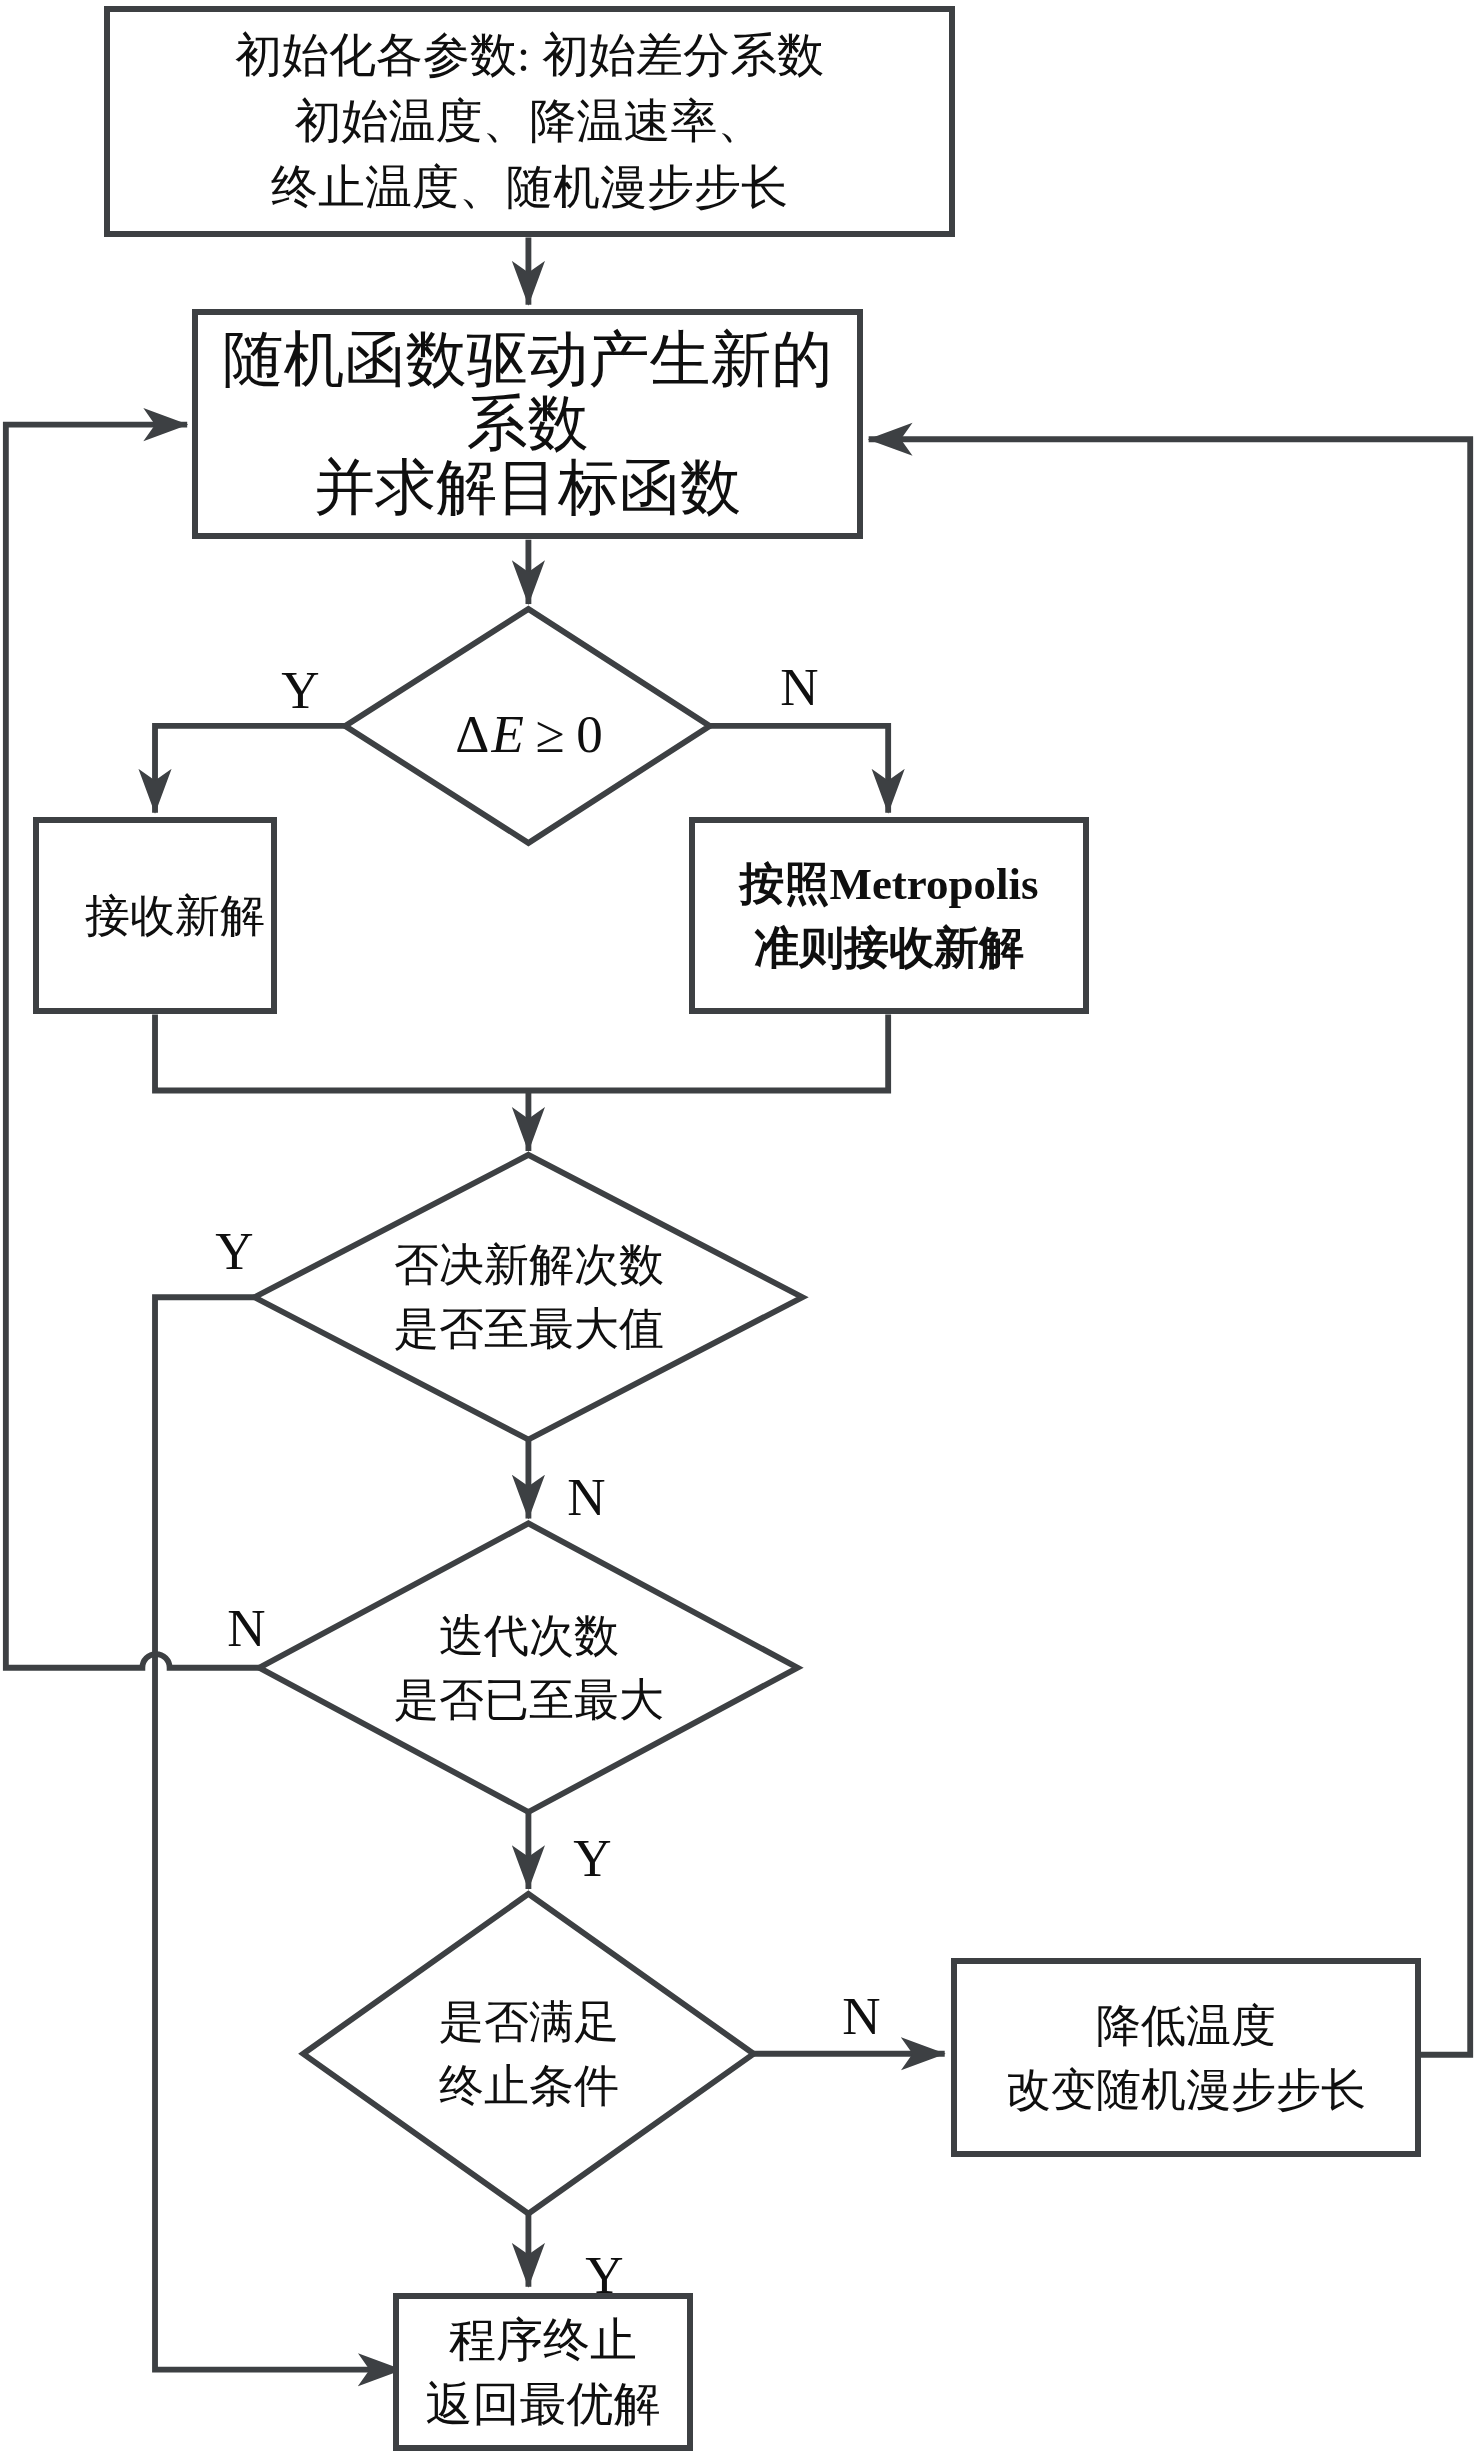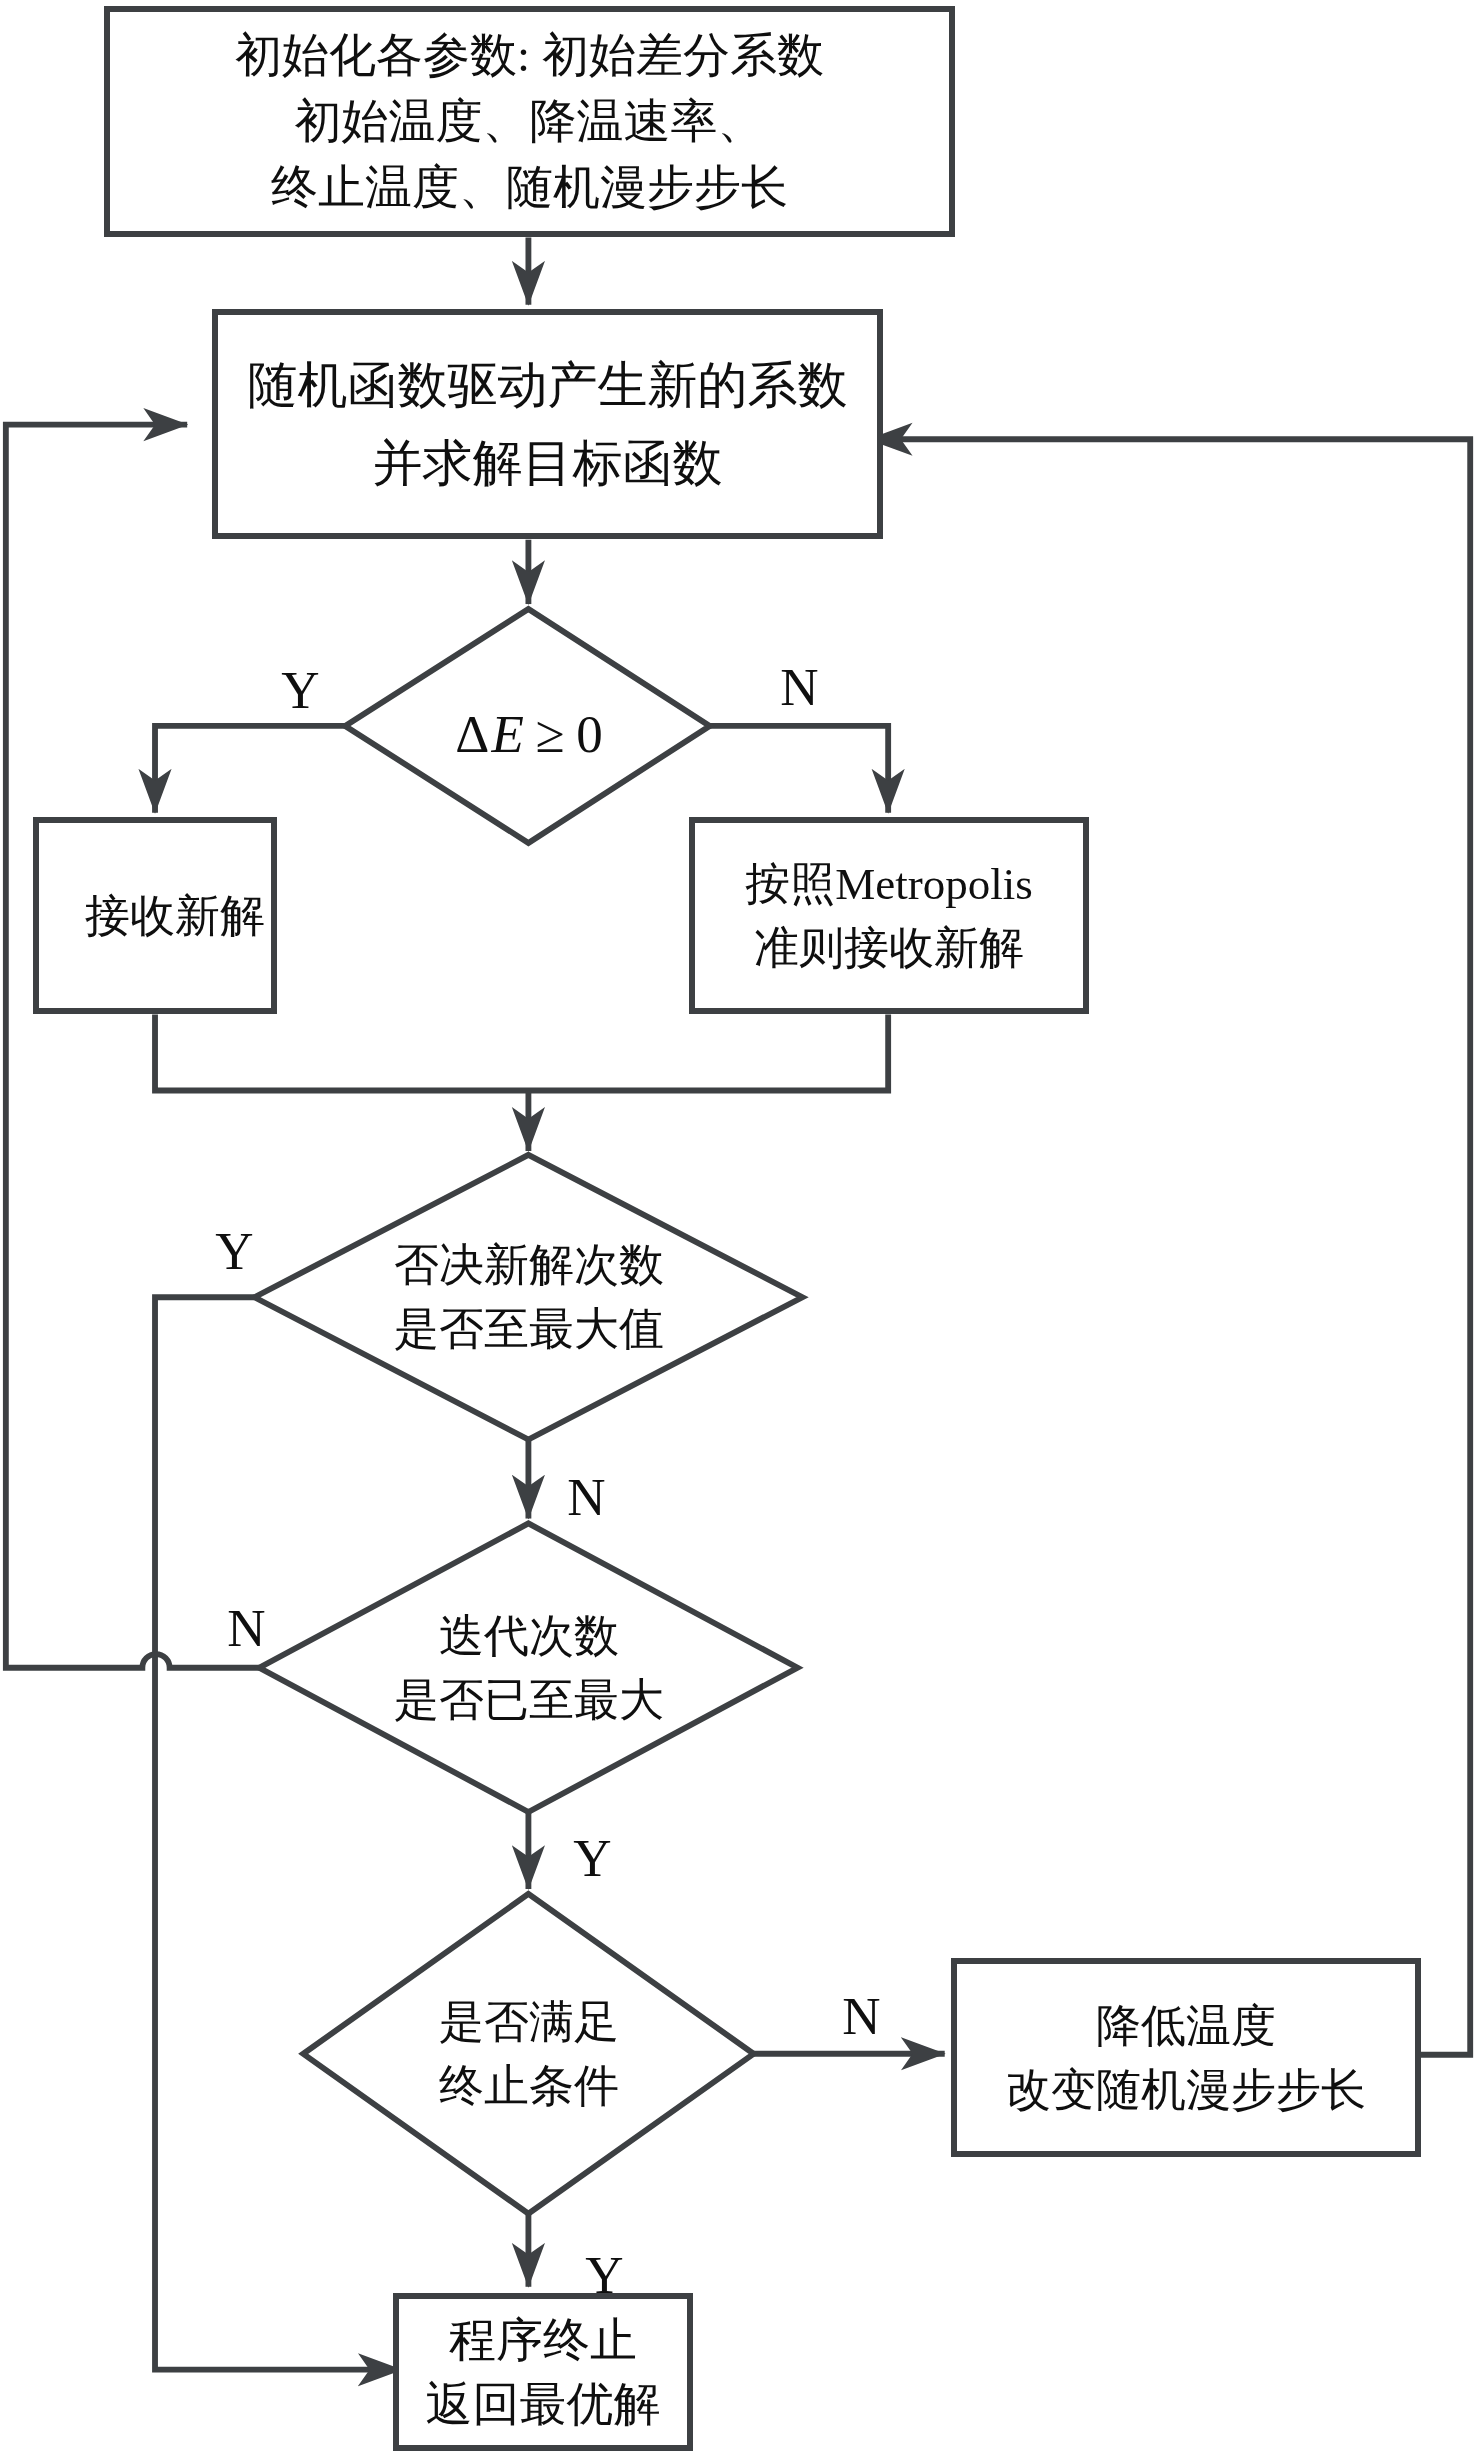--- a/index.html
+++ b/index.html
@@ -35,21 +35,21 @@
     color:var(--text);
     pointer-events:none;
   }
   .yn{
     position:absolute;width:59px;height:68px;
     display:flex;align-items:center;justify-content:center;
     font-size:53px;color:var(--text);
     font-family:"Liberation Serif","DejaVu Serif",serif;
   }
   .f48{font-size:47px;line-height:66px;}
-  .f48b{font-size:50px;line-height:78px;margin-left:20px;}
+  .f48b{font-size:61px;line-height:64px;}
   .f46{font-size:45px;line-height:64px;}
   .formula{font-size:53px;}
   .formula .op{margin:0 11.7px;}
   .formula i{font-style:italic;margin-left:2px;}
 </style>
 </head>
 <body>
 
 <div id="canvas">
 
@@ -82,21 +82,21 @@
 
   <div class="box f48" style="left:104px;top:5.9px;width:851px;height:231px;">初始化各参数: 初始差分系数
 初始温度、降温速率、
 终止温度、随机漫步步长</div>
 
   <div class="box f48b" style="left:192px;top:309px;width:671px;height:230px;">随机函数驱动产生新的系数
 并求解目标函数</div>
 
   <div class="box f46" style="left:33px;top:817px;width:244px;height:197px;padding-left:40px;">接收新解</div>
 
-  <div class="box f46" style="left:689px;top:817px;width:400px;height:197px;">按照Metropolis
+  <div class="box f46" style="left:689px;top:817px;width:400px;height:197px;font-weight:bold;">按照Metropolis
 准则接收新解</div>
 
   <div class="box f46" style="left:951px;top:1958px;width:470px;height:199px;">降低温度
 改变随机漫步步长</div>
 
   <div class="box f48" style="left:393px;top:2293px;width:300px;height:158px;line-height:64px;">程序终止
 返回最优解</div>
 
   <div class="dtext formula" style="left:334px;top:675px;width:390px;height:117px;">
     <span>Δ</span><i>E</i><span class="op">≥</span><span>0</span>

